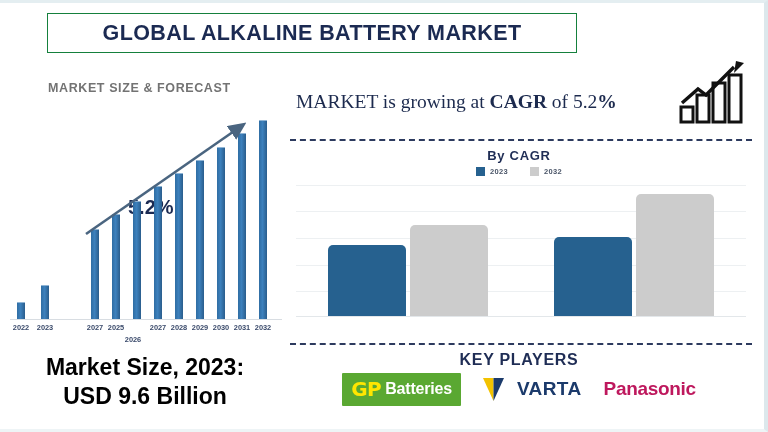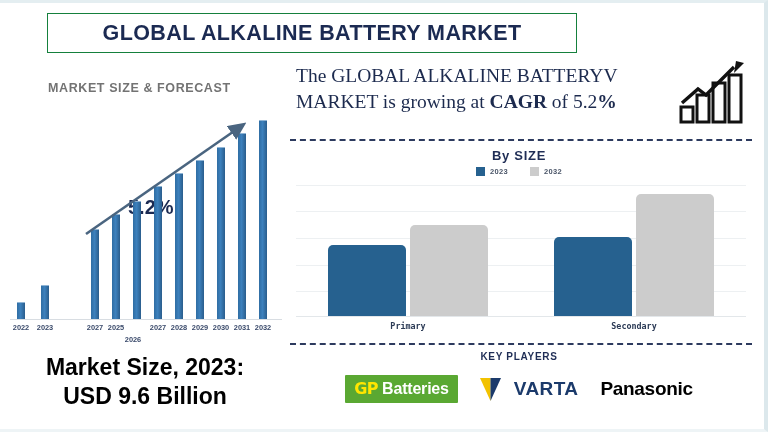--- a/index.html
+++ b/index.html
@@ -113,45 +113,45 @@
     position:absolute; left:8px; top:266px; width:450px; height:16px;
   }
   .type-labels .cat {
     position:absolute; top:0; font-family:"DejaVu Sans Mono", monospace;
     font-size:8.4px; font-weight:bold; color:#2b3a55; text-align:center;
   }
 
   
   .kp-title {
     position:absolute; left:0; top:296px; width:462px; text-align:center;
-    font-size:10px; font-weight:bold; color:#1f2d55; letter-spacing:0.7px;
+    font-size:16px; font-weight:bold; color:#1f2d55; letter-spacing:0.7px;
   }
   .logos {
     position:absolute; left:0; top:314px; width:462px; height:40px;
     display:flex; align-items:center; justify-content:center; gap:22px;
   }
   .logo-gp {
     background:#5aa832; padding:4px 9px 5px 9px;
     display:flex; align-items:center; gap:4px;
     border-radius:1px;
   }
   .logo-gp .gp-mark {
-    font-size:16px; font-weight:bold; color:#ffe600;
+    font-size:20px; font-weight:bold; color:#ffe600;
     font-family:"DejaVu Sans", sans-serif; letter-spacing:-0.5px;
   }
   .logo-gp .gp-word {
     font-size:16px; font-weight:bold; color:#ffffff; letter-spacing:-0.2px;
   }
   .logo-varta { display:flex; align-items:center; gap:13px; }
   .logo-varta .v-mark { width:21px; height:23px; display:block; }
   .logo-varta .v-word {
     font-size:19px; font-weight:bold; color:#1b3a6b; letter-spacing:0.4px;
   }
   .logo-pana {
-    font-size:19px; font-weight:bold; color:#000000; letter-spacing:-0.3px;
+    font-size:19px; font-weight:bold; color:#be185d; letter-spacing:-0.3px;
   }
 </style>
 </head>
 <body>
 
 <div id="infographic">
 
   <div class="title-box">
     <span class="title-text">GLOBAL ALKALINE BATTERY MARKET</span>
   </div>
@@ -201,41 +201,41 @@
 
     <div class="market-size">
       <div>Market Size, 2023:</div>
       <div>USD 9.6 Billion</div>
     </div>
   </div>
 
   <div class="right-panel">
 
     <div class="statement">
-      <span>The GLOBAL  ALKALINE BATTERYV</span><br>
+      <br>
       <span>MARKET is growing at </span><b>CAGR</b><span> of 5.2</span><b>%</b>
     </div>
 
     <svg class="growth-icon" viewBox="0 0 72 66">
       <g fill="none" stroke="#111111" stroke-width="3">
         <rect x="3" y="48" width="12" height="15"></rect>
         <rect x="19" y="36" width="12" height="27"></rect>
         <rect x="35" y="24" width="12" height="39"></rect>
         <rect x="51" y="16" width="12" height="47"></rect>
       </g>
       <g stroke="#111111" stroke-width="3.4" fill="none">
         <polyline points="4,44 20,30 28,36 56,8"></polyline>
         <polygon points="58,2 66,4 56,14" fill="#111111" stroke="none"></polygon>
         <polyline points="48,3 66,3 66,18" stroke-width="0"></polyline>
       </g>
     </svg>
 
     <div class="divider-1"></div>
 
-    <div class="bytype-title">By SIZE</div>
+    <div class="bytype-title">By CAGR</div>
 
     <div class="legend" id="legend">
         <div class="item">
           <span class="swatch" style="background: rgb(38, 97, 143);"></span>
           <span class="lbl">2023</span>
         </div>
         <div class="item">
           <span class="swatch" style="background: rgb(204, 204, 204);"></span>
           <span class="lbl">2032</span>
         </div>
@@ -246,24 +246,20 @@
       <div class="grid" style="top:28px"></div>
       <div class="grid" style="top:55px"></div>
       <div class="grid" style="top:82px"></div>
       <div class="grid" style="top:108px"></div>
       <div class="baseline"></div>
     <div class="tbar" title="Primary 2023: 62" style="left: 32px; width: 78px; height: 71.1652px; background: rgb(38, 97, 143);"></div>
         <div class="tbar" title="Primary 2032: 79" style="left: 114px; width: 78px; height: 90.6783px; background: rgb(204, 204, 204);"></div>
         <div class="tbar" title="Secondary 2023: 69" style="left: 258px; width: 78px; height: 79.2px; background: rgb(38, 97, 143);"></div>
         <div class="tbar" title="Secondary 2032: 106" style="left: 340px; width: 78px; height: 121.67px; background: rgb(204, 204, 204);"></div>
       </div>
-    <div class="type-labels" id="typeLabels">
-        <div class="cat" style="left: 62px; width: 100px;">Primary</div>
-        <div class="cat" style="left: 288px; width: 100px;">Secondary</div>
-      </div>
 
     <div class="divider-2"></div>
 
     <div class="kp-title">KEY PLAYERS</div>
 
     <div class="logos">
       <div class="logo-gp">
         <span class="gp-mark">GP</span>
         <span class="gp-word">Batteries</span>
       </div>

